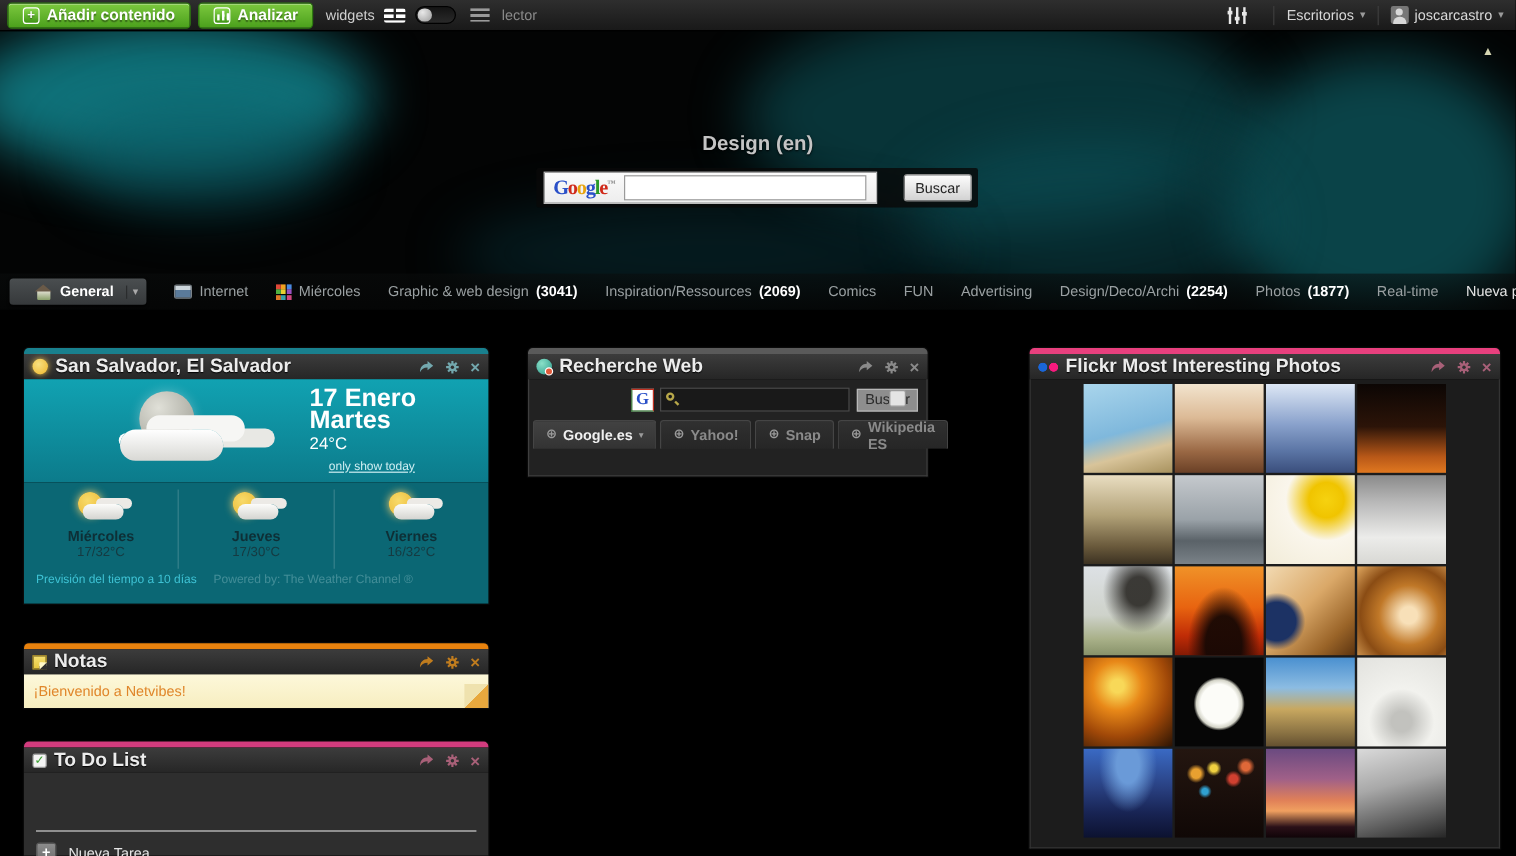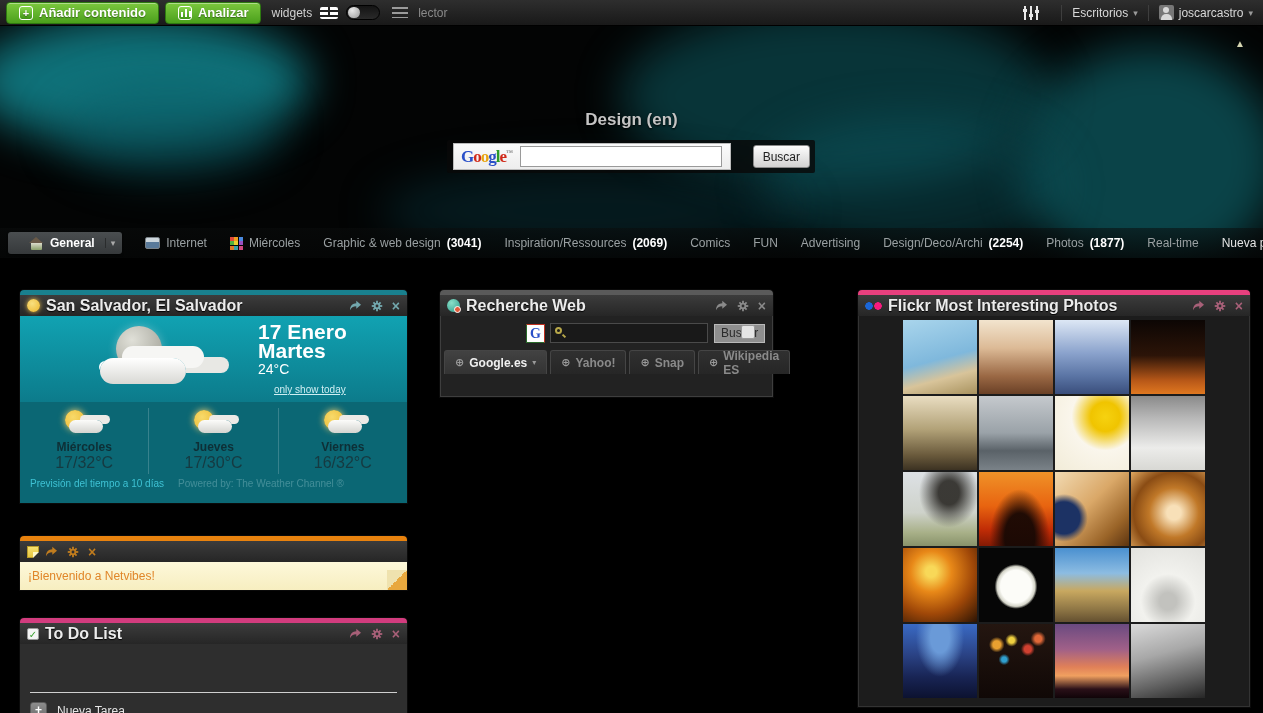--- a/index.html
+++ b/index.html
@@ -139,21 +139,21 @@
   .weather-fc { height:101px; background:#0b6774; position:relative; padding-top:6px; }
   .fc-cols { display:flex; height:66px; }
   .fc-col { flex:1; text-align:center; position:relative; }
   .fc-col + .fc-col { border-left:1px solid rgba(255,255,255,.18); }
   .fc-icon { position:relative; width:46px; height:26px; margin:2px auto 4px; }
   .fc-icon::before { content:""; position:absolute; left:4px; top:0; width:20px; height:20px; border-radius:50%;
     background:radial-gradient(circle at 40% 35%,#f8da6a,#eab62e); box-shadow:0 0 7px #f4d070; }
   .fc-icon::after { content:""; position:absolute; left:8px; top:10px; width:34px; height:13px; border-radius:8px;
     background:linear-gradient(#fcfcfa,#d4d4d0); box-shadow:9px -7px 0 -2px #eceae6; }
   .fc-day { font-size:12px; font-weight:bold; color:#0e2f36; }
-  .fc-temp { font-size:16px; color:#163a41; }
+  .fc-temp { font-size:11px; color:#163a41; }
   .weather-foot { display:flex; gap:14px; padding:4px 10px 0; font-size:10px; }
   .weather-foot .fc-link { color:#3ec2d4; cursor:pointer; }
   .weather-foot .powered { color:rgba(210,240,245,.28); }
   .icon-sun { width:13px; height:13px; border-radius:50%;
     background:radial-gradient(circle at 40% 35%,#f8e080,#edb52a); box-shadow:0 0 5px #e8c050; }
 
   
   .notes-body { height:28px; background:linear-gradient(#fdf8da,#f7eec0); position:relative;
     display:flex; align-items:center; padding:0 8px; overflow:hidden; }
   .notes-msg { color:#e0862a; font-size:12px; }
@@ -370,20 +370,21 @@
       <span class="fc-link">Previsión del tiempo a 10 días</span>
       <span class="powered">Powered by: The Weather Channel ®</span>
     </div>
   </div>
 </div>
 
 <div class="widget w-notes" style="left:20px; top:536px; width:387px;">
   <div class="w-topborder" style="background: rgb(232, 130, 14);"></div>
   <div class="w-header">
     <span class="icon-note"></span>
+    <span class="w-title">Notas</span>
     <span class="w-icons">
       <svg width="13" height="11" viewBox="0 0 16 14">
           <path d="M9 1l6 5-6 5V8C5 8 2.5 10 1 13 1 7 4.5 4.2 9 4z" fill="currentColor"></path>
         </svg>
       <svg width="12" height="12" viewBox="0 0 16 16">
           <g stroke="currentColor" stroke-width="2.4">
             <line x1="8" y1="1" x2="8" y2="15"></line>
             <line x1="1" y1="8" x2="15" y2="8"></line>
             <line x1="3.2" y1="3.2" x2="12.8" y2="12.8"></line>
             <line x1="12.8" y1="3.2" x2="3.2" y2="12.8"></line>

